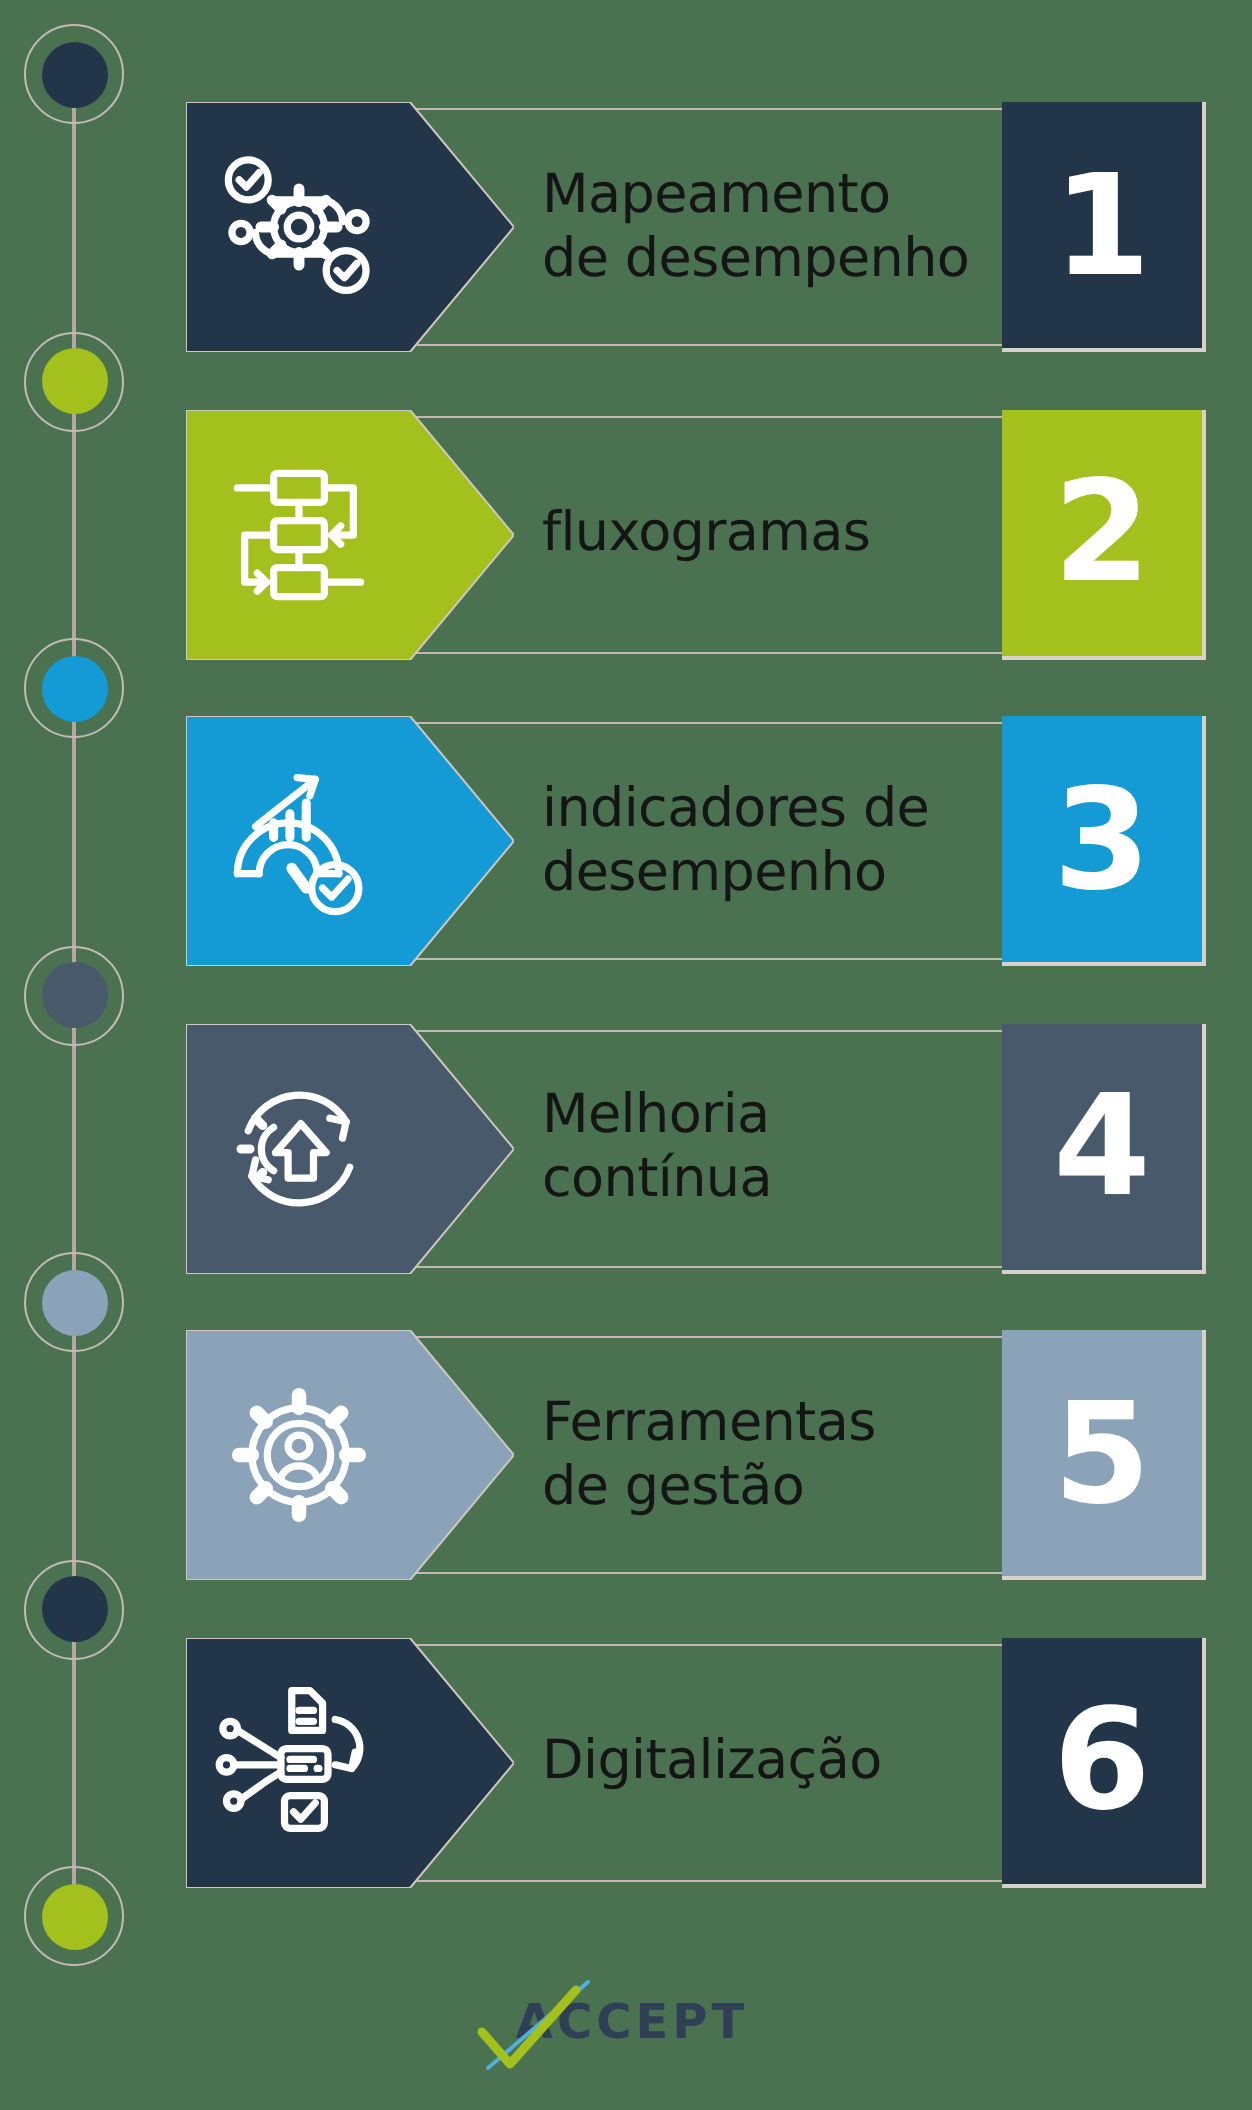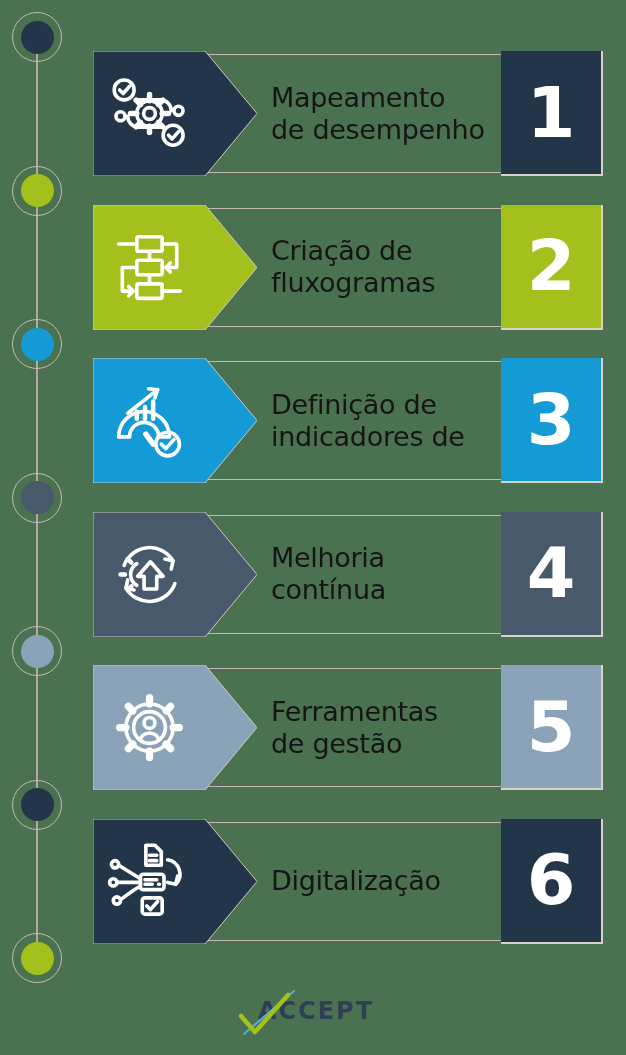--- a/index.html
+++ b/index.html
@@ -97,21 +97,20 @@
     </g>
   </svg>
         </div>
     <div class="badge" style="background: rgb(35, 53, 73);">
       <div class="num">1</div>
     </div>
   </div>
       <div class="row">
     <div class="strip">
       <div class="lines-wrap">
-            <div class="line">Criação de</div>
             <div class="line">fluxogramas</div>
           </div>
     </div>
     <svg class="arrow" viewBox="0 0 164 125" preserveAspectRatio="none">
       <polygon points="0,0 112,0 164,62.5 112,125 0,125" stroke="#cfc7c0" stroke-width="1" fill="#a4c01d"></polygon>
     </svg>
     <div class="icon-host">
           <svg viewBox="0 0 96 96">
     <g class="ic">
       <rect x="34" y="14" width="28" height="16" rx="2"></rect>
@@ -127,22 +126,22 @@
     </g>
   </svg>
         </div>
     <div class="badge" style="background: rgb(164, 192, 29);">
       <div class="num">2</div>
     </div>
   </div>
       <div class="row">
     <div class="strip">
       <div class="lines-wrap">
-            <div class="line">Definição de</div>
             <div class="line">indicadores de</div>
+            <div class="line">desempenho</div>
           </div>
     </div>
     <svg class="arrow" viewBox="0 0 164 125" preserveAspectRatio="none">
       <polygon points="0,0 112,0 164,62.5 112,125 0,125" stroke="#cfc7c0" stroke-width="1" fill="#149bd5"></polygon>
     </svg>
     <div class="icon-host">
           <svg viewBox="0 0 96 96">
     <g class="ic">
       <path d="M24,40 L57,14"></path>
       <path d="M47,13 L57,14 L54,23"></path>

